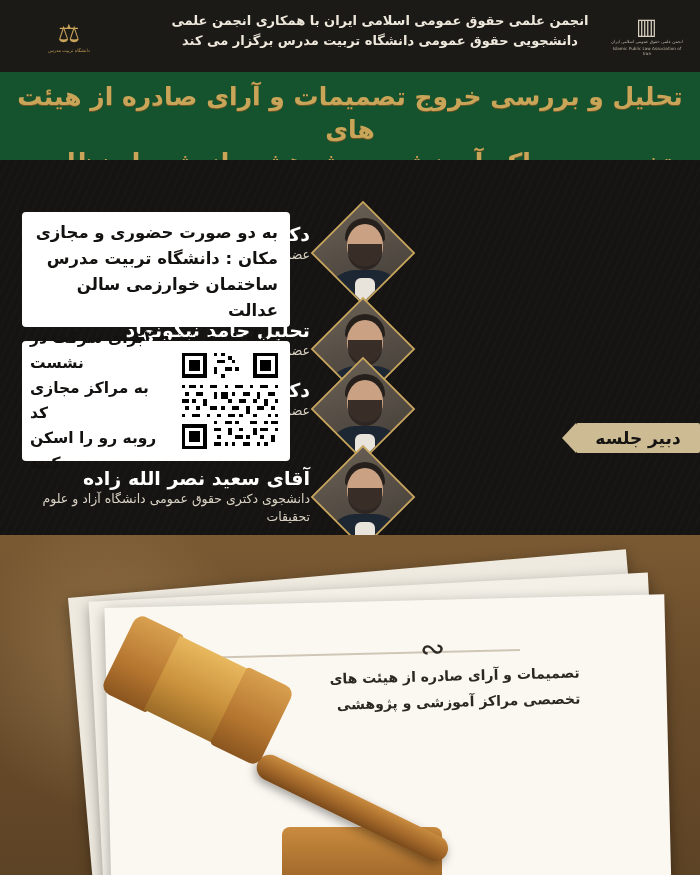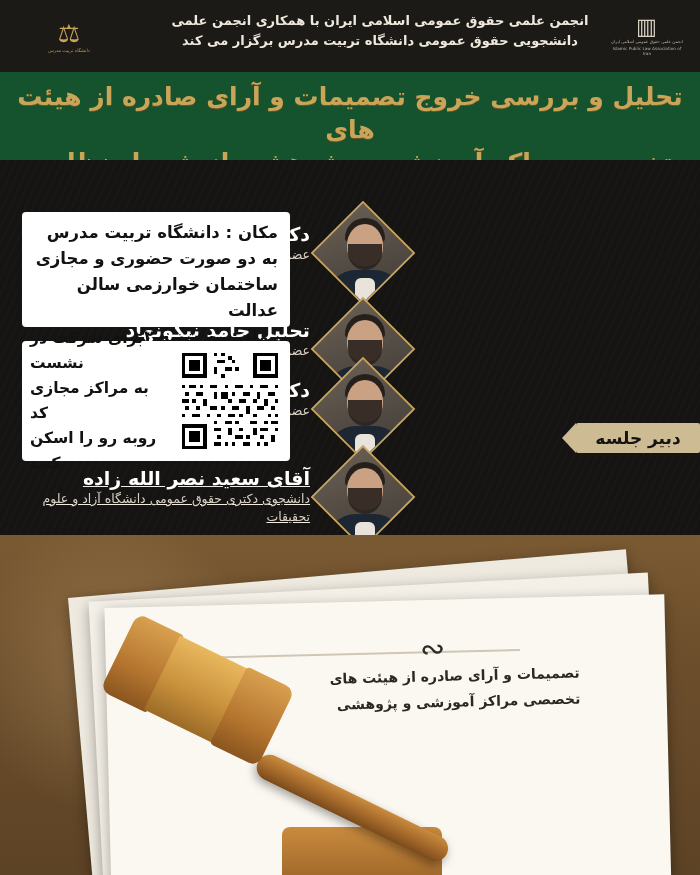--- a/index.html
+++ b/index.html
@@ -323,30 +323,30 @@
           <div class="face">
             <div class="bg"></div>
               <div class="body"></div>
               <div class="shirt"></div>
             <div class="hair"></div>
               <div class="head"></div>
               <div class="beard"></div>
           </div>
         </div>
       </div>
-      <div class="p-name" style="right:390px;top:306px;width:300px;text-decoration:underline;">
+      <div class="p-name" style="right:390px;top:306px;width:300px;">
         <div class="nm">آقای سعید نصر الله زاده</div>
         <div class="rl">دانشجوی دکتری حقوق عمومی دانشگاه آزاد و علوم تحقیقات</div>
       </div>
     </div>
   </div>
 
   <div class="info-box">
+    <div>به دو صورت حضوری و مجازی</div>
     <div>مکان : دانشگاه تربیت مدرس</div>
-    <div>به دو صورت حضوری و مجازی</div>
     <div>ساختمان خوارزمی سالن عدالت</div>
     <div>زمان:سه شنبه ۲۲ اسفند،ساعت ۱۰</div>
   </div>
 
   <div class="qr-box">
     <div class="qr-text">
       <div>برای شرکت در نشست</div>
       <div>به مراکز مجازی کد</div>
       <div>روبه رو را  اسکن کنید</div>
     </div>

